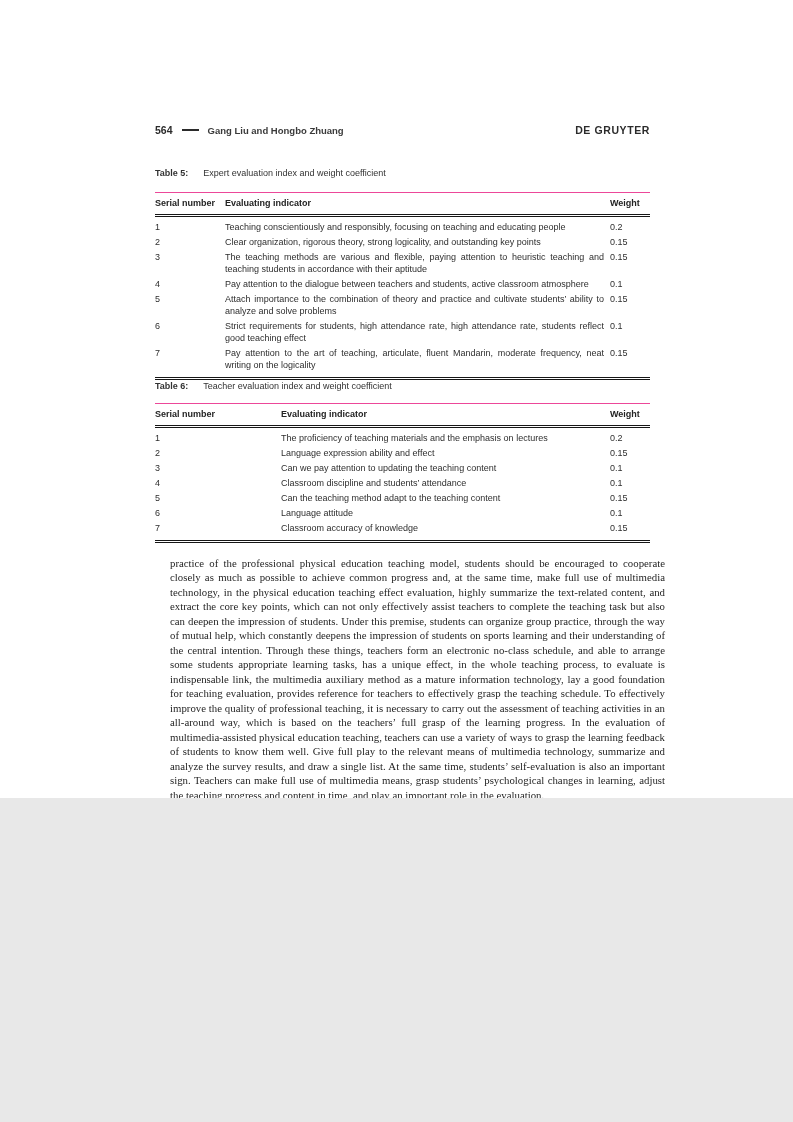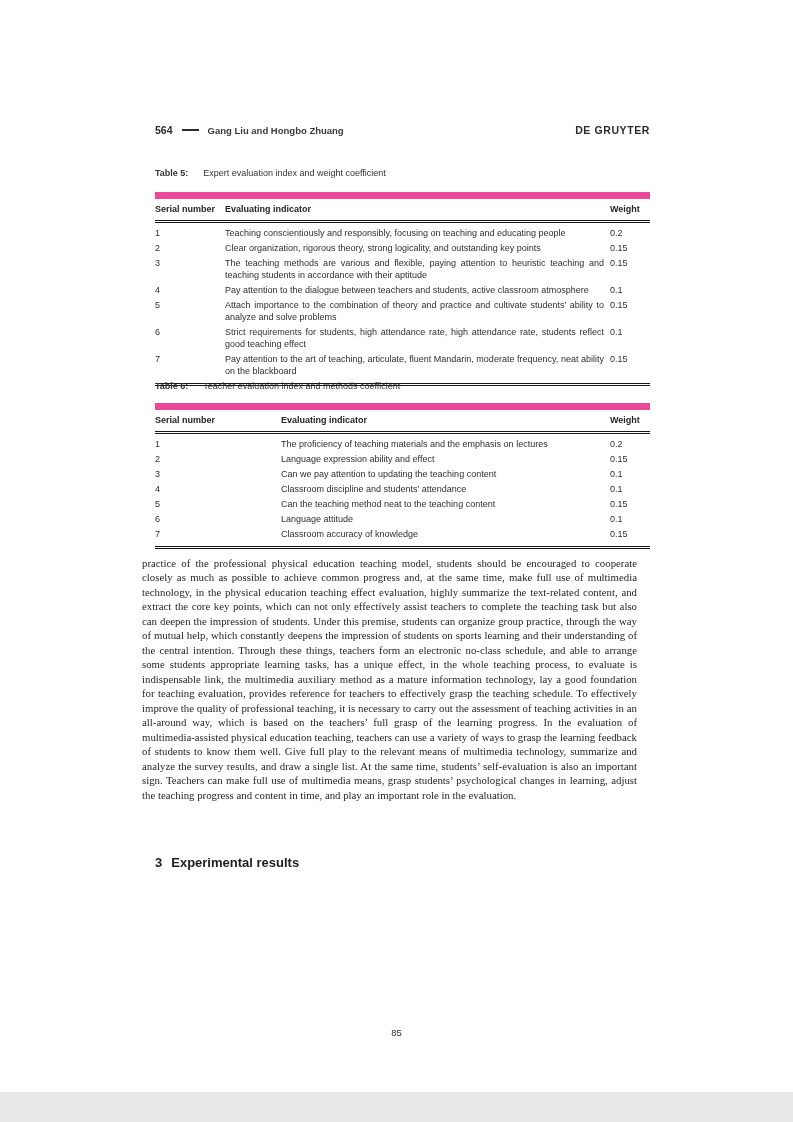--- a/index.html
+++ b/index.html
@@ -1,19 +1,19 @@
 <!DOCTYPE html>
 <html><head>
 <meta charset="utf-8">
 <style>
   html, body { margin: 0; padding: 0; background: #e8e8e8; }
   .page {
     position: relative;
     width: 793px;
-    height: 1092px;
+    height: 798px;
     margin: 0 auto;
     background: #ffffff;
     font-family: "Liberation Sans", sans-serif;
     color: #222222;
     overflow: hidden;
   }
 
   
   .running-header {
     position: absolute;
@@ -55,21 +55,21 @@
     width: 495px;
     border-collapse: collapse;
     table-layout: fixed;
     font-size: 9px;
     line-height: 1.33;
     color: #2e2e2e;
   }
   #table-5 { top: 192px; }
   #table-6 { top: 403px; }
   table.datatable thead tr {
-    border-top: 7px solid #ec4899;
+    border-top: 1px solid #ec4899;
     border-bottom: 3px double #161616;
   }
   table.datatable tbody { border-bottom: 3px double #161616; }
   table.datatable th {
     text-align: left;
     font-weight: bold;
     padding: 5px 0 4px 0;
     vertical-align: bottom;
     color: #242424;
   }
@@ -83,21 +83,21 @@
   #table-5 col.c-serial { width: 70px; }
   #table-5 col.c-indicator { width: 385px; }
   #table-5 col.c-weight { width: 40px; }
   #table-6 col.c-serial { width: 126px; }
   #table-6 col.c-indicator { width: 329px; }
   #table-6 col.c-weight { width: 40px; }
 
   
   .body-par {
     position: absolute;
-    left: 142px;
+    left: 170px;
     width: 495px;
     font-family: "Liberation Serif", serif;
     font-size: 10.8px;
     line-height: 14.5px;
     text-align: justify;
     color: #1f1f1f;
   }
   #paragraph-1 { top: 545px; }
   #paragraph-2 { top: 883px; }
 
@@ -181,28 +181,28 @@
         <td class="cell-indicator">Attach importance to the combination of theory and practice and cultivate students’ ability to analyze and solve problems</td>
         <td>0.15</td>
       </tr>
       <tr>
         <td>6</td>
         <td class="cell-indicator">Strict requirements for students, high attendance rate, high attendance rate, students reflect good teaching effect</td>
         <td>0.1</td>
       </tr>
       <tr>
         <td>7</td>
-        <td class="cell-indicator">Pay attention to the art of teaching, articulate, fluent Mandarin, moderate frequency, neat ability on the blackboard</td>
+        <td class="cell-indicator">Pay attention to the art of teaching, articulate, fluent Mandarin, moderate frequency, neat writing on the logicality</td>
         <td>0.15</td>
       </tr>
     </tbody>
   </table>
 
   <div class="tbl-caption" id="caption-t6">
-    <span class="cap-label">Table 6:</span><span>Teacher evaluation index and methods coefficient</span>
+    <span class="cap-label">Table 6:</span><span>Teacher evaluation index and weight coefficient</span>
   </div>
 
   <table class="datatable" id="table-6">
     <colgroup>
         <col class="c-serial">
         <col class="c-indicator">
         <col class="c-weight">
       </colgroup>
     <thead>
       <tr>
@@ -227,21 +227,21 @@
         <td class="cell-indicator">Can we pay attention to updating the teaching content</td>
         <td>0.1</td>
       </tr>
       <tr>
         <td>4</td>
         <td class="cell-indicator">Classroom discipline and students’ attendance</td>
         <td>0.1</td>
       </tr>
       <tr>
         <td>5</td>
-        <td class="cell-indicator">Can the teaching method neat to the teaching content</td>
+        <td class="cell-indicator">Can the teaching method adapt to the teaching content</td>
         <td>0.15</td>
       </tr>
       <tr>
         <td>6</td>
         <td class="cell-indicator">Language attitude</td>
         <td>0.1</td>
       </tr>
       <tr>
         <td>7</td>
         <td class="cell-indicator">Classroom accuracy of knowledge</td>

